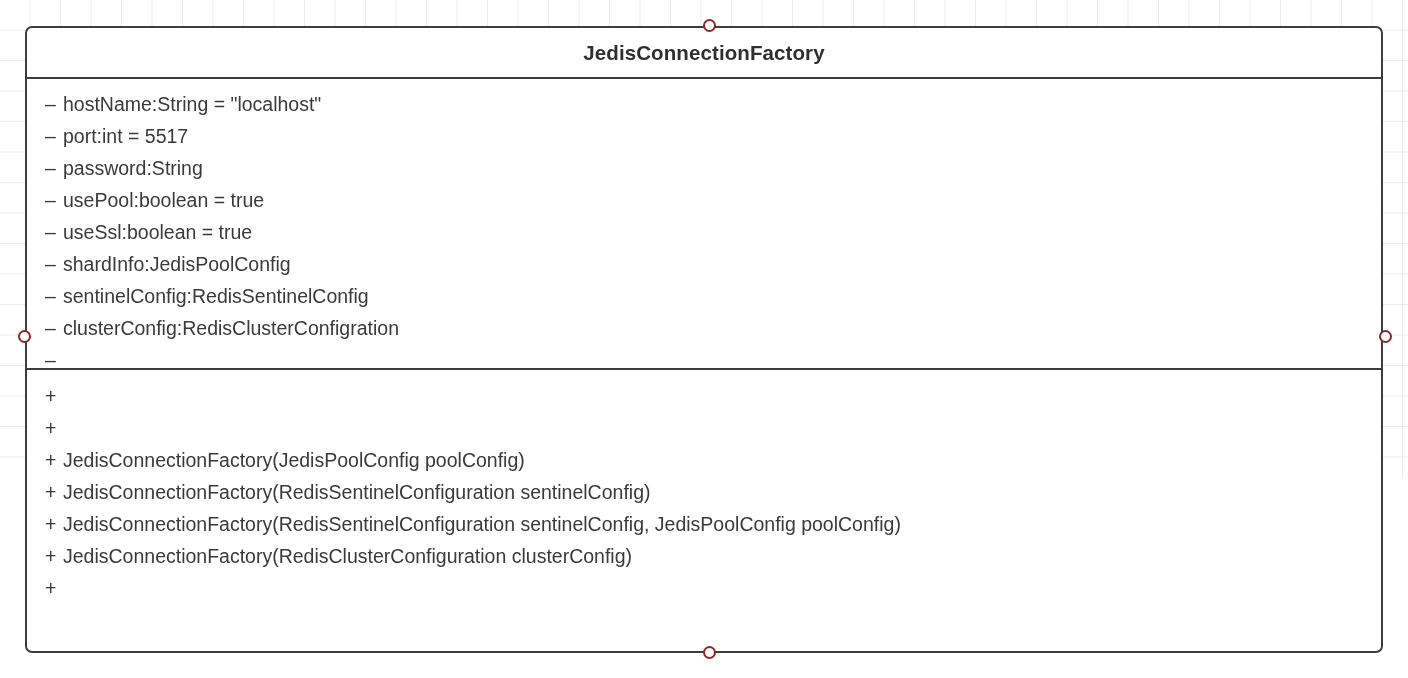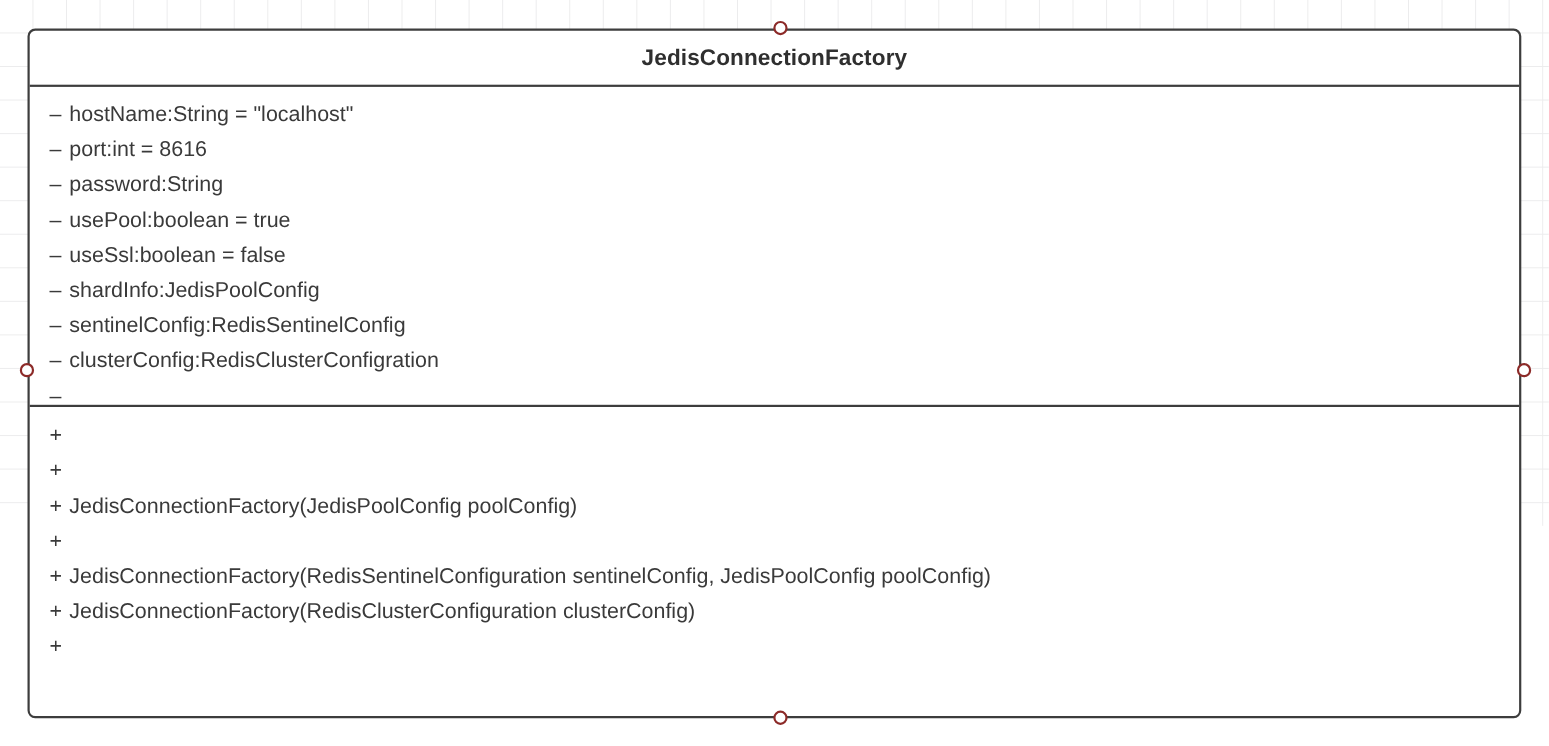--- a/index.html
+++ b/index.html
@@ -118,33 +118,33 @@
       <div id="class-title">JedisConnectionFactory</div>
     </div>
 
     <div class="compartment" id="attributes-compartment">
         <div class="member-row">
           <span class="visibility">–</span>
           <span class="member-text">hostName:String = "localhost"</span>
         </div>
         <div class="member-row">
           <span class="visibility">–</span>
-          <span class="member-text">port:int = 8616</span>
+          <span class="member-text">port:int = 5517</span>
         </div>
         <div class="member-row">
           <span class="visibility">–</span>
           <span class="member-text">password:String</span>
         </div>
         <div class="member-row">
           <span class="visibility">–</span>
           <span class="member-text">usePool:boolean = true</span>
         </div>
         <div class="member-row">
           <span class="visibility">–</span>
-          <span class="member-text">useSsl:boolean = false</span>
+          <span class="member-text">useSsl:boolean = true</span>
         </div>
         <div class="member-row">
           <span class="visibility">–</span>
           <span class="member-text">shardInfo:JedisPoolConfig</span>
         </div>
         <div class="member-row">
           <span class="visibility">–</span>
           <span class="member-text">sentinelConfig:RedisSentinelConfig</span>
         </div>
         <div class="member-row">
@@ -162,20 +162,21 @@
         </div>
         <div class="member-row">
           <span class="visibility">+</span>
         </div>
         <div class="member-row">
           <span class="visibility">+</span>
           <span class="member-text">JedisConnectionFactory(JedisPoolConfig poolConfig)</span>
         </div>
         <div class="member-row">
           <span class="visibility">+</span>
+          <span class="member-text">JedisConnectionFactory(RedisSentinelConfiguration sentinelConfig)</span>
         </div>
         <div class="member-row">
           <span class="visibility">+</span>
           <span class="member-text">JedisConnectionFactory(RedisSentinelConfiguration sentinelConfig, JedisPoolConfig poolConfig)</span>
         </div>
         <div class="member-row">
           <span class="visibility">+</span>
           <span class="member-text">JedisConnectionFactory(RedisClusterConfiguration clusterConfig)</span>
         </div>
         <div class="member-row">

